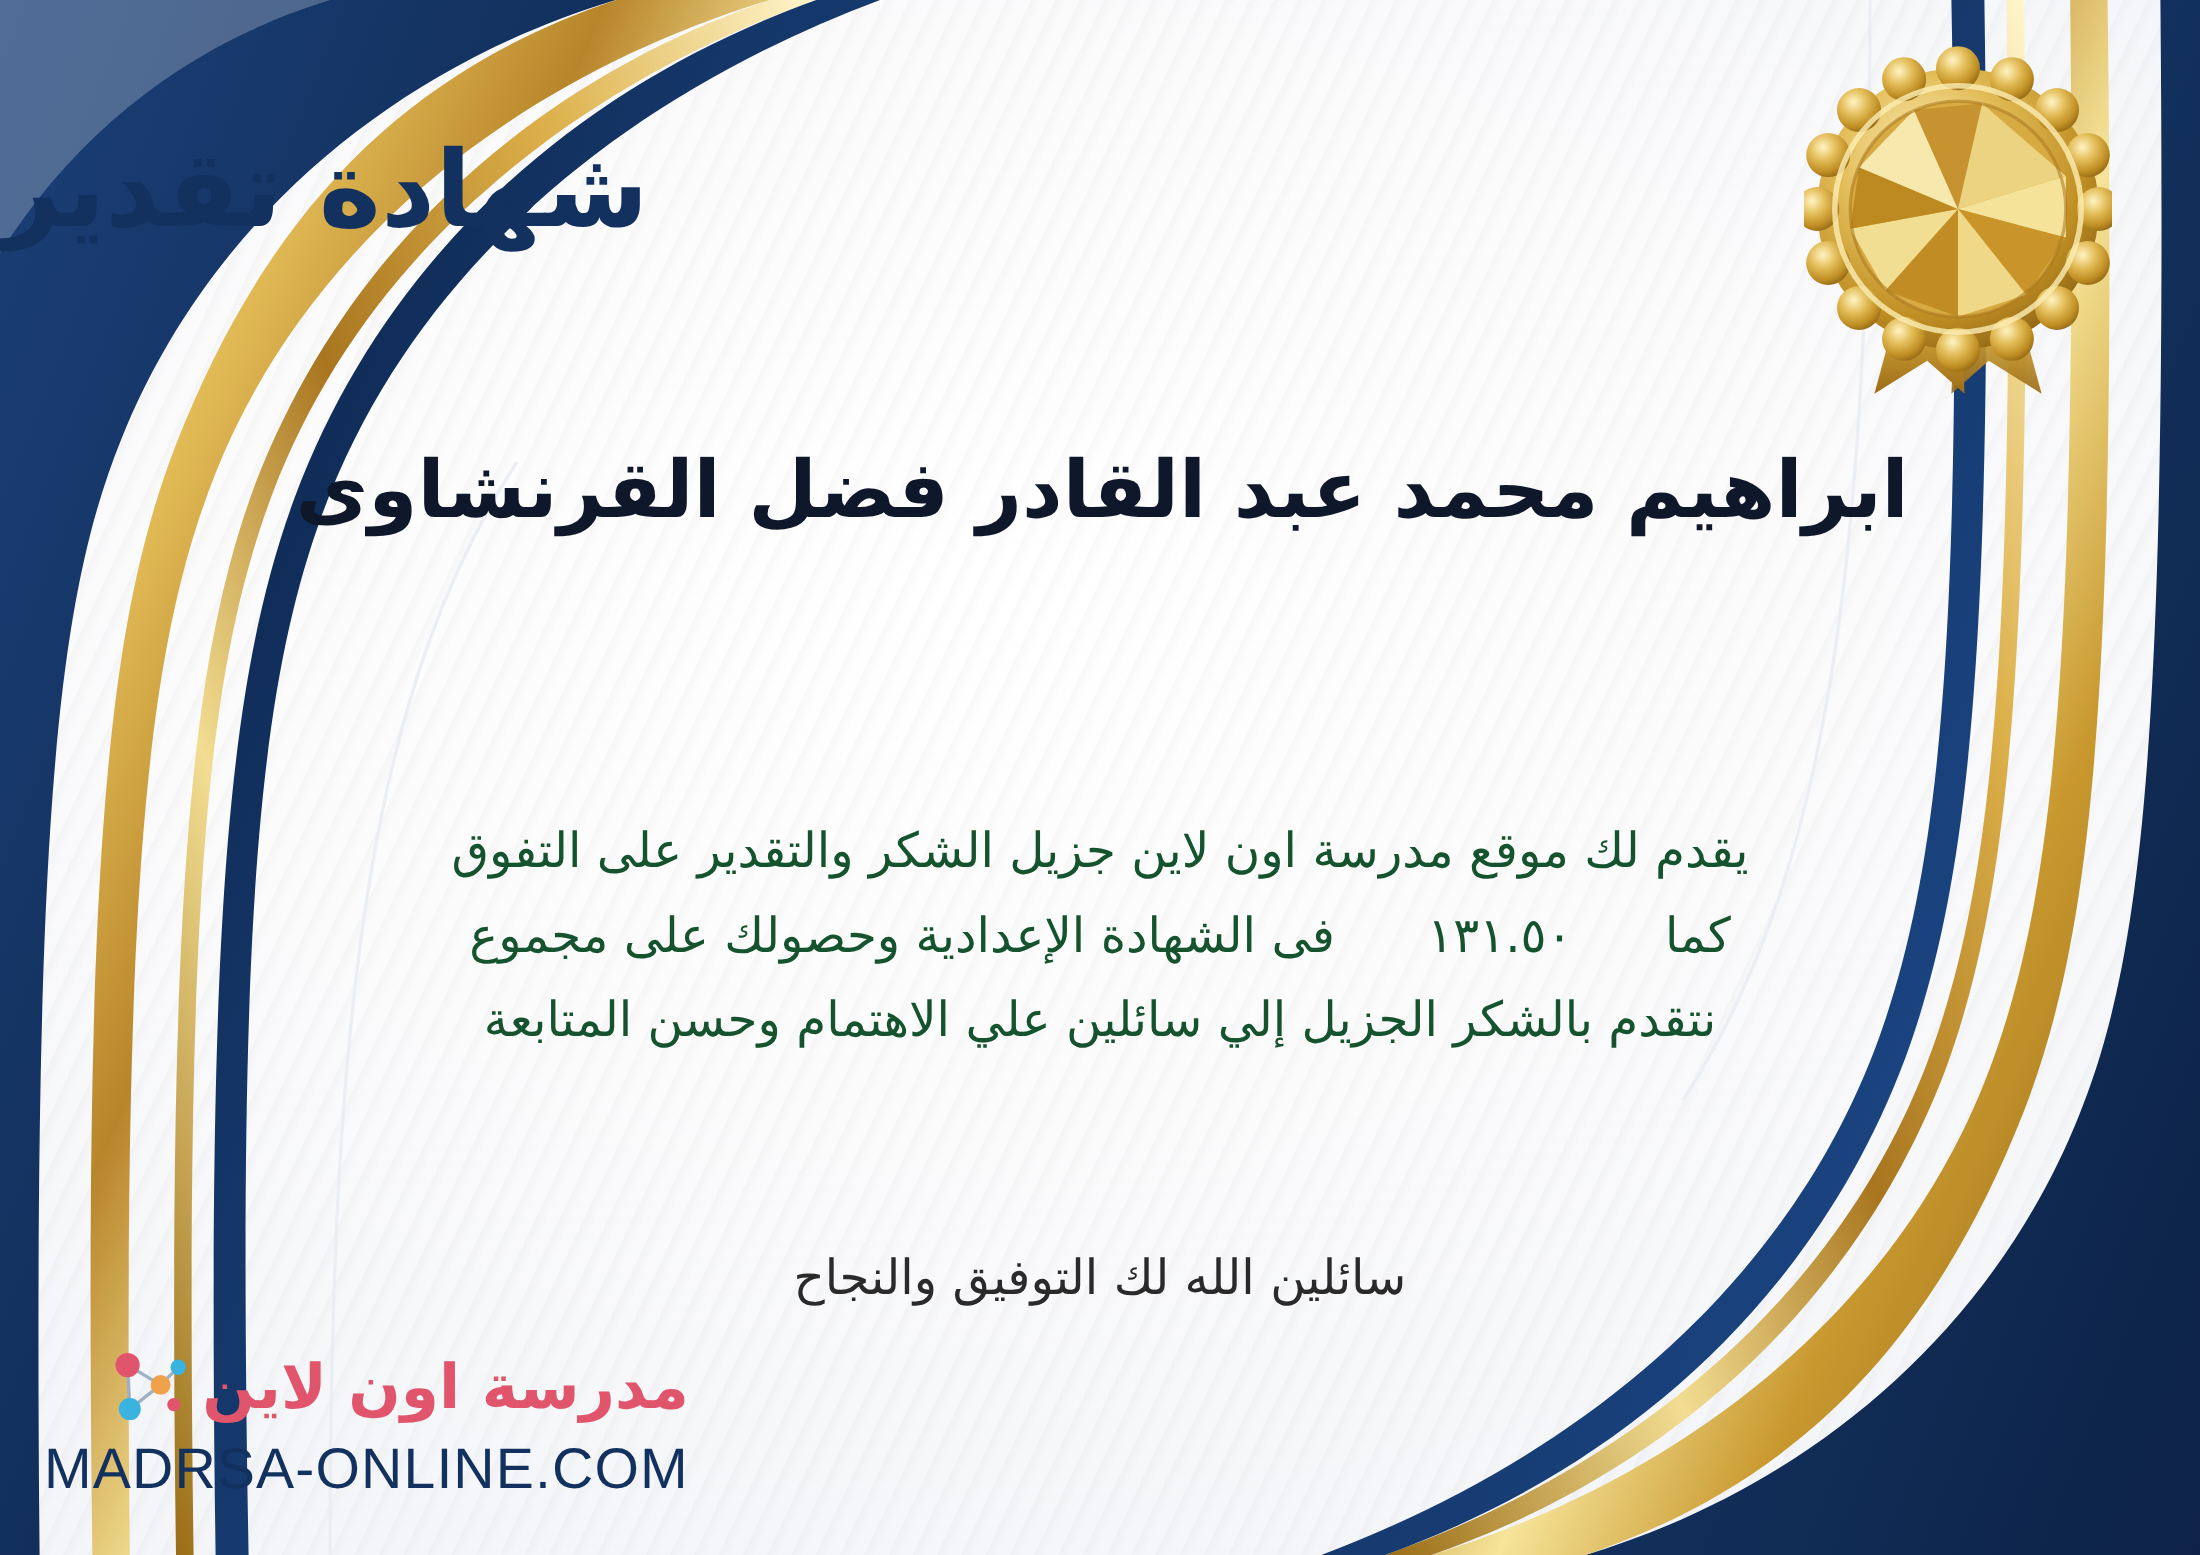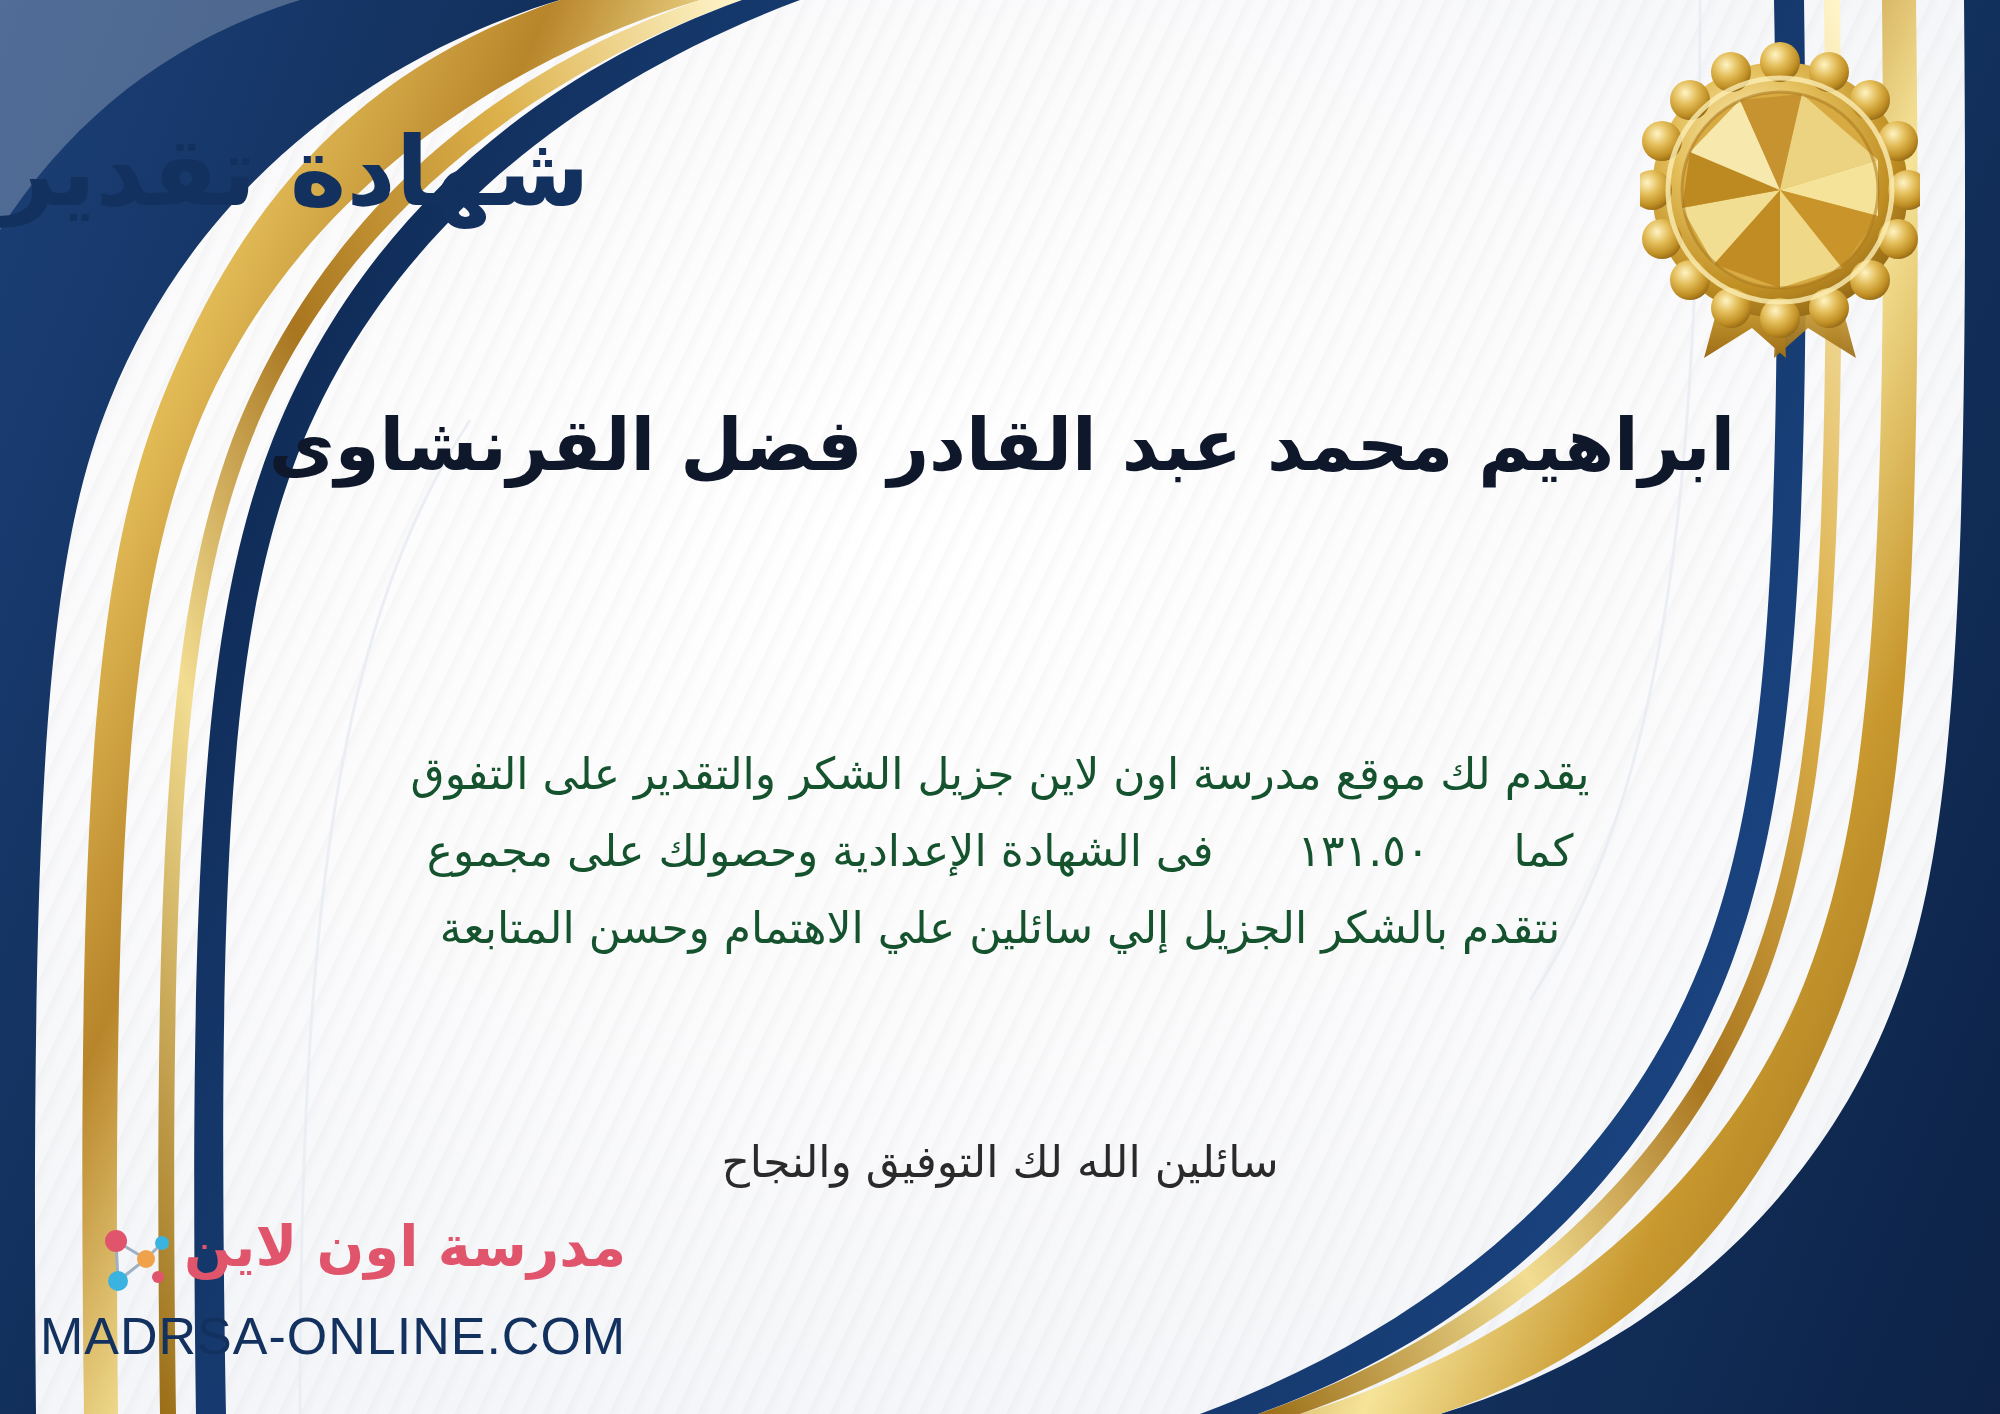--- a/index.html
+++ b/index.html
@@ -115,21 +115,21 @@
     left: 40px;
     bottom: 48px;
     z-index: 7;
     display: flex;
     flex-direction: column;
     align-items: flex-start;
     direction: rtl;
   }
   .brand-row {
     display: flex;
-    align-items: flex-start;
+    align-items: center;
     gap: 10px;
   }
   .brand-arabic {
     font-size: 56px;
     font-weight: 700;
     color: #e0556b;
     line-height: 1;
     font-family: "DejaVu Sans", sans-serif;
   }
   .brand-url {

